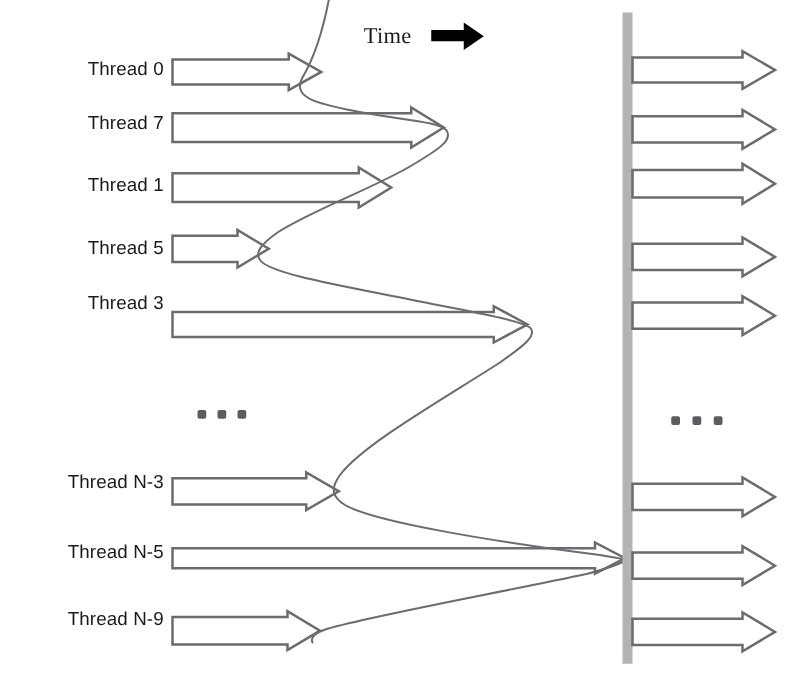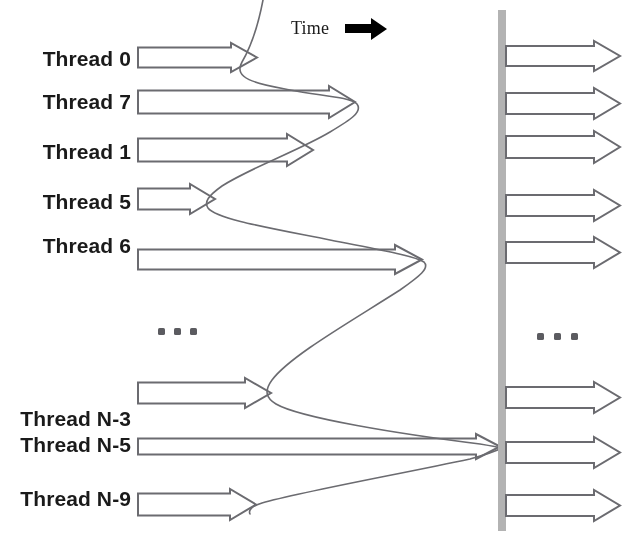--- a/index.html
+++ b/index.html
@@ -22,26 +22,25 @@
   #diagram-svg {
     position: absolute;
     left: 0;
     top: 0;
     width: 631px;
     height: 543px;
   }
   .thread-label {
     position: absolute;
     font-family: "Liberation Sans", sans-serif;
-    font-size: 21px;
+    font-size: 15px;
     color: #1a1a1a;
     text-align: left;
     white-space: nowrap;
     letter-spacing: 0.1px;
-    font-weight: bold;
   }
   .time-label {
     position: absolute;
     font-family: Liberation Serif, serif;
     font-size: 18px;
     color: #1a1a1a;
     white-space: nowrap;
     letter-spacing: 0.2px;
   }
 </style>
@@ -90,21 +89,21 @@
       L 387 29 L 371 40 L 371 33
       L 345 33 Z" fill="#000000"></path>
       </g>
   </svg>
 
   <div id="labels-layer">
       <div class="thread-label" style="right: 500px; top: 47px;">Thread 0</div>
       <div class="thread-label" style="right: 500px; top: 90px;">Thread 7</div>
       <div class="thread-label" style="right: 500px; top: 140px;">Thread 1</div>
       <div class="thread-label" style="right: 500px; top: 190px;">Thread 5</div>
-      <div class="thread-label" style="right: 500px; top: 234px;">Thread 6</div>
-      <div class="thread-label" style="right: 500px; top: 377px; margin-top: 30px;">Thread N-3</div>
+      <div class="thread-label" style="right: 500px; top: 234px;">Thread 3</div>
+      <div class="thread-label" style="right: 500px; top: 377px;">Thread N-3</div>
       <div class="thread-label" style="right: 500px; top: 433px;">Thread N-5</div>
       <div class="thread-label" style="right: 500px; top: 487px;">Thread N-9</div>
     </div>
 
   <div class="time-label" id="time-label" style="left: 291px; top: 18px;">Time</div>
 
 </div>
 
 </body></html>

